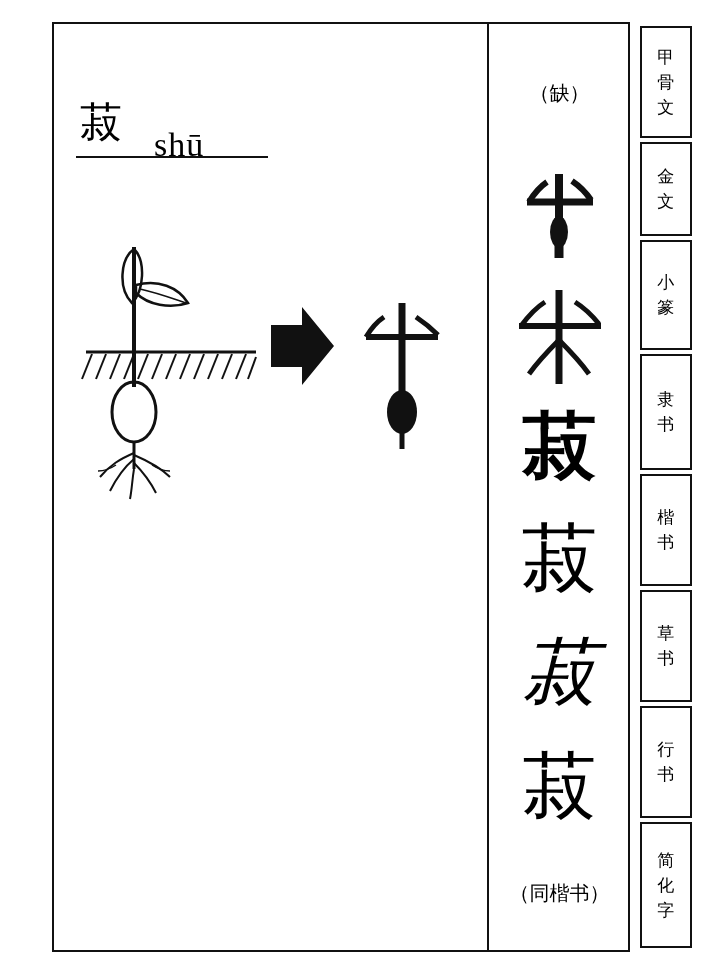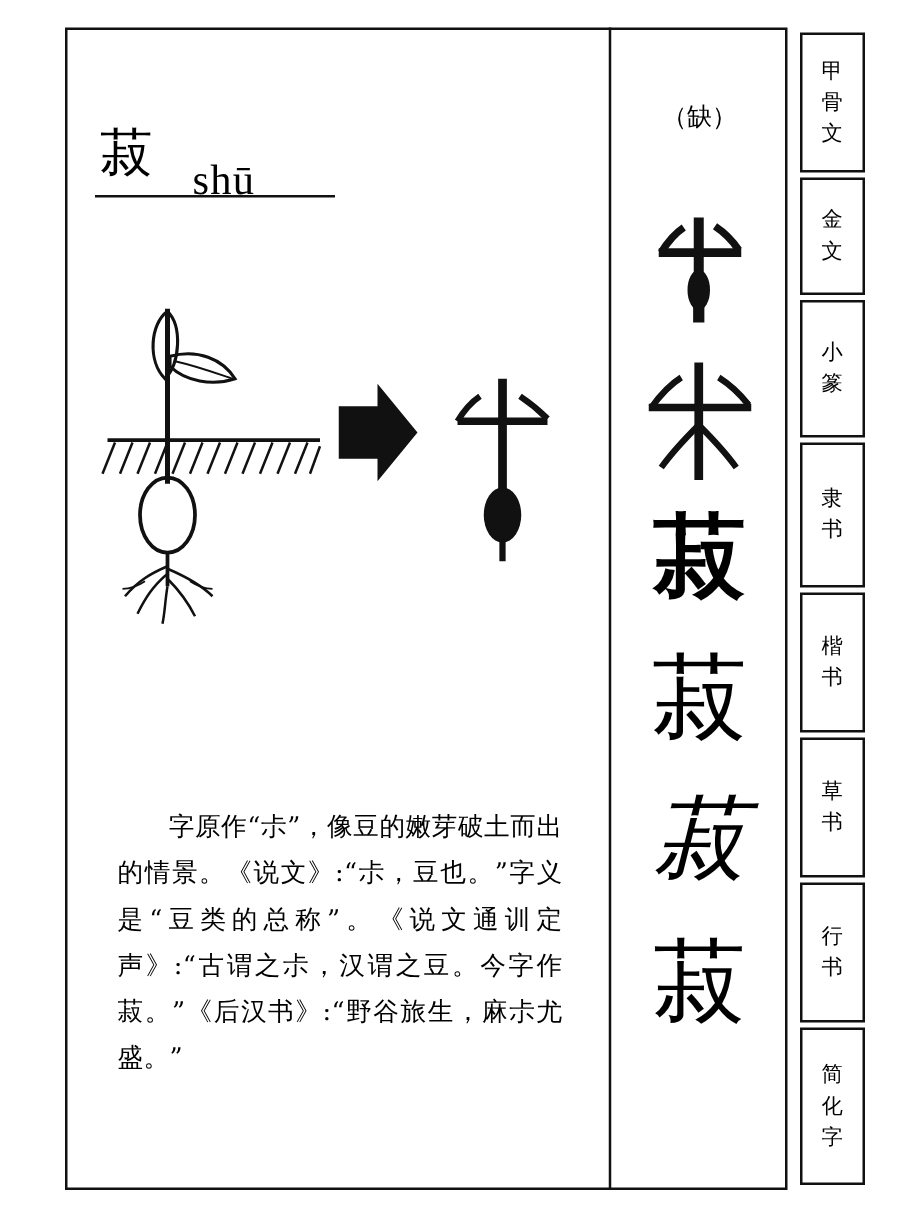--- a/index.html
+++ b/index.html
@@ -237,21 +237,20 @@
           <path d="M300,130 L372,130" stroke-width="6" fill="none"></path>
           <path d="M336,96 L336,190" stroke-width="7" fill="none"></path>
           <path d="M300,130 C306,120 312,114 318,110" stroke-width="5" fill="none"></path>
           <path d="M372,128 C364,120 356,114 350,110" stroke-width="5" fill="none"></path>
           <ellipse cx="336" cy="205" rx="15" ry="22" fill="#111" stroke="none"></ellipse>
           <path d="M336,224 L336,242" stroke-width="5" fill="none"></path>
         </g>
       </svg>
     </div>
 
-    <p class="para">字原作“尗”，像豆的嫩芽破土而出的情景。《说文》:“尗，豆也。”字义是“豆类的总称”。《说文通训定声》:“古谓之尗，汉谓之豆。今字作菽。”《后汉书》:“野谷旅生，麻尗尤盛。”</p>
   </div>
 
   <div class="script-col">
     <div class="script-top-note">（缺）</div>
 
     <div class="script-stack">
 
       <div class="glyph" style="top:0px; font-size:0;">
         <svg width="141" height="115" viewBox="0 0 141 115" style="margin:0 auto;">
           <path d="M38,40 L104,40" stroke="#111" stroke-width="7" fill="none"></path>
@@ -276,20 +275,21 @@
 
       <div class="glyph" style="top:236px; font-size:74px; line-height:96px; font-family:'DejaVu Serif',serif; font-weight:700;">菽</div>
 
       <div class="glyph" style="top:348px; font-size:76px; line-height:98px; font-family:'DejaVu Serif',serif;">菽</div>
 
       <div class="glyph" style="top:462px; font-size:74px; line-height:96px; font-family:'DejaVu Sans',sans-serif; font-style:italic;">菽</div>
 
       <div class="glyph" style="top:576px; font-size:74px; line-height:96px; font-family:'DejaVu Sans',sans-serif;">菽</div>
     </div>
 
+    <div class="script-bottom-note">（同楷书）</div>
   </div>
 
   <div class="tabs">
 
     <div class="tab" style="top:4px; height:112px;">
       <span>甲</span>
       <span>骨</span>
       <span>文</span>
     </div>
 

